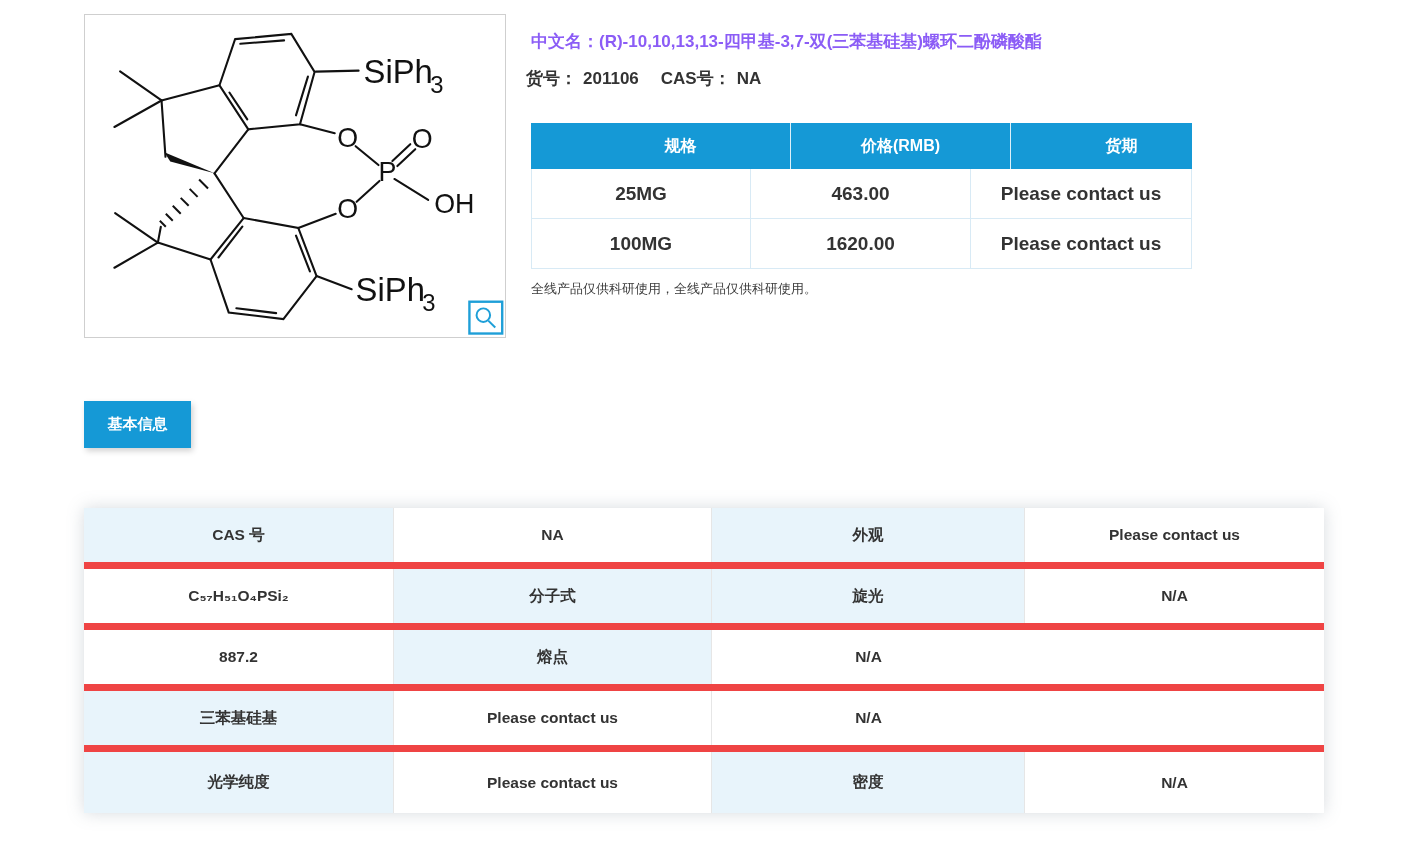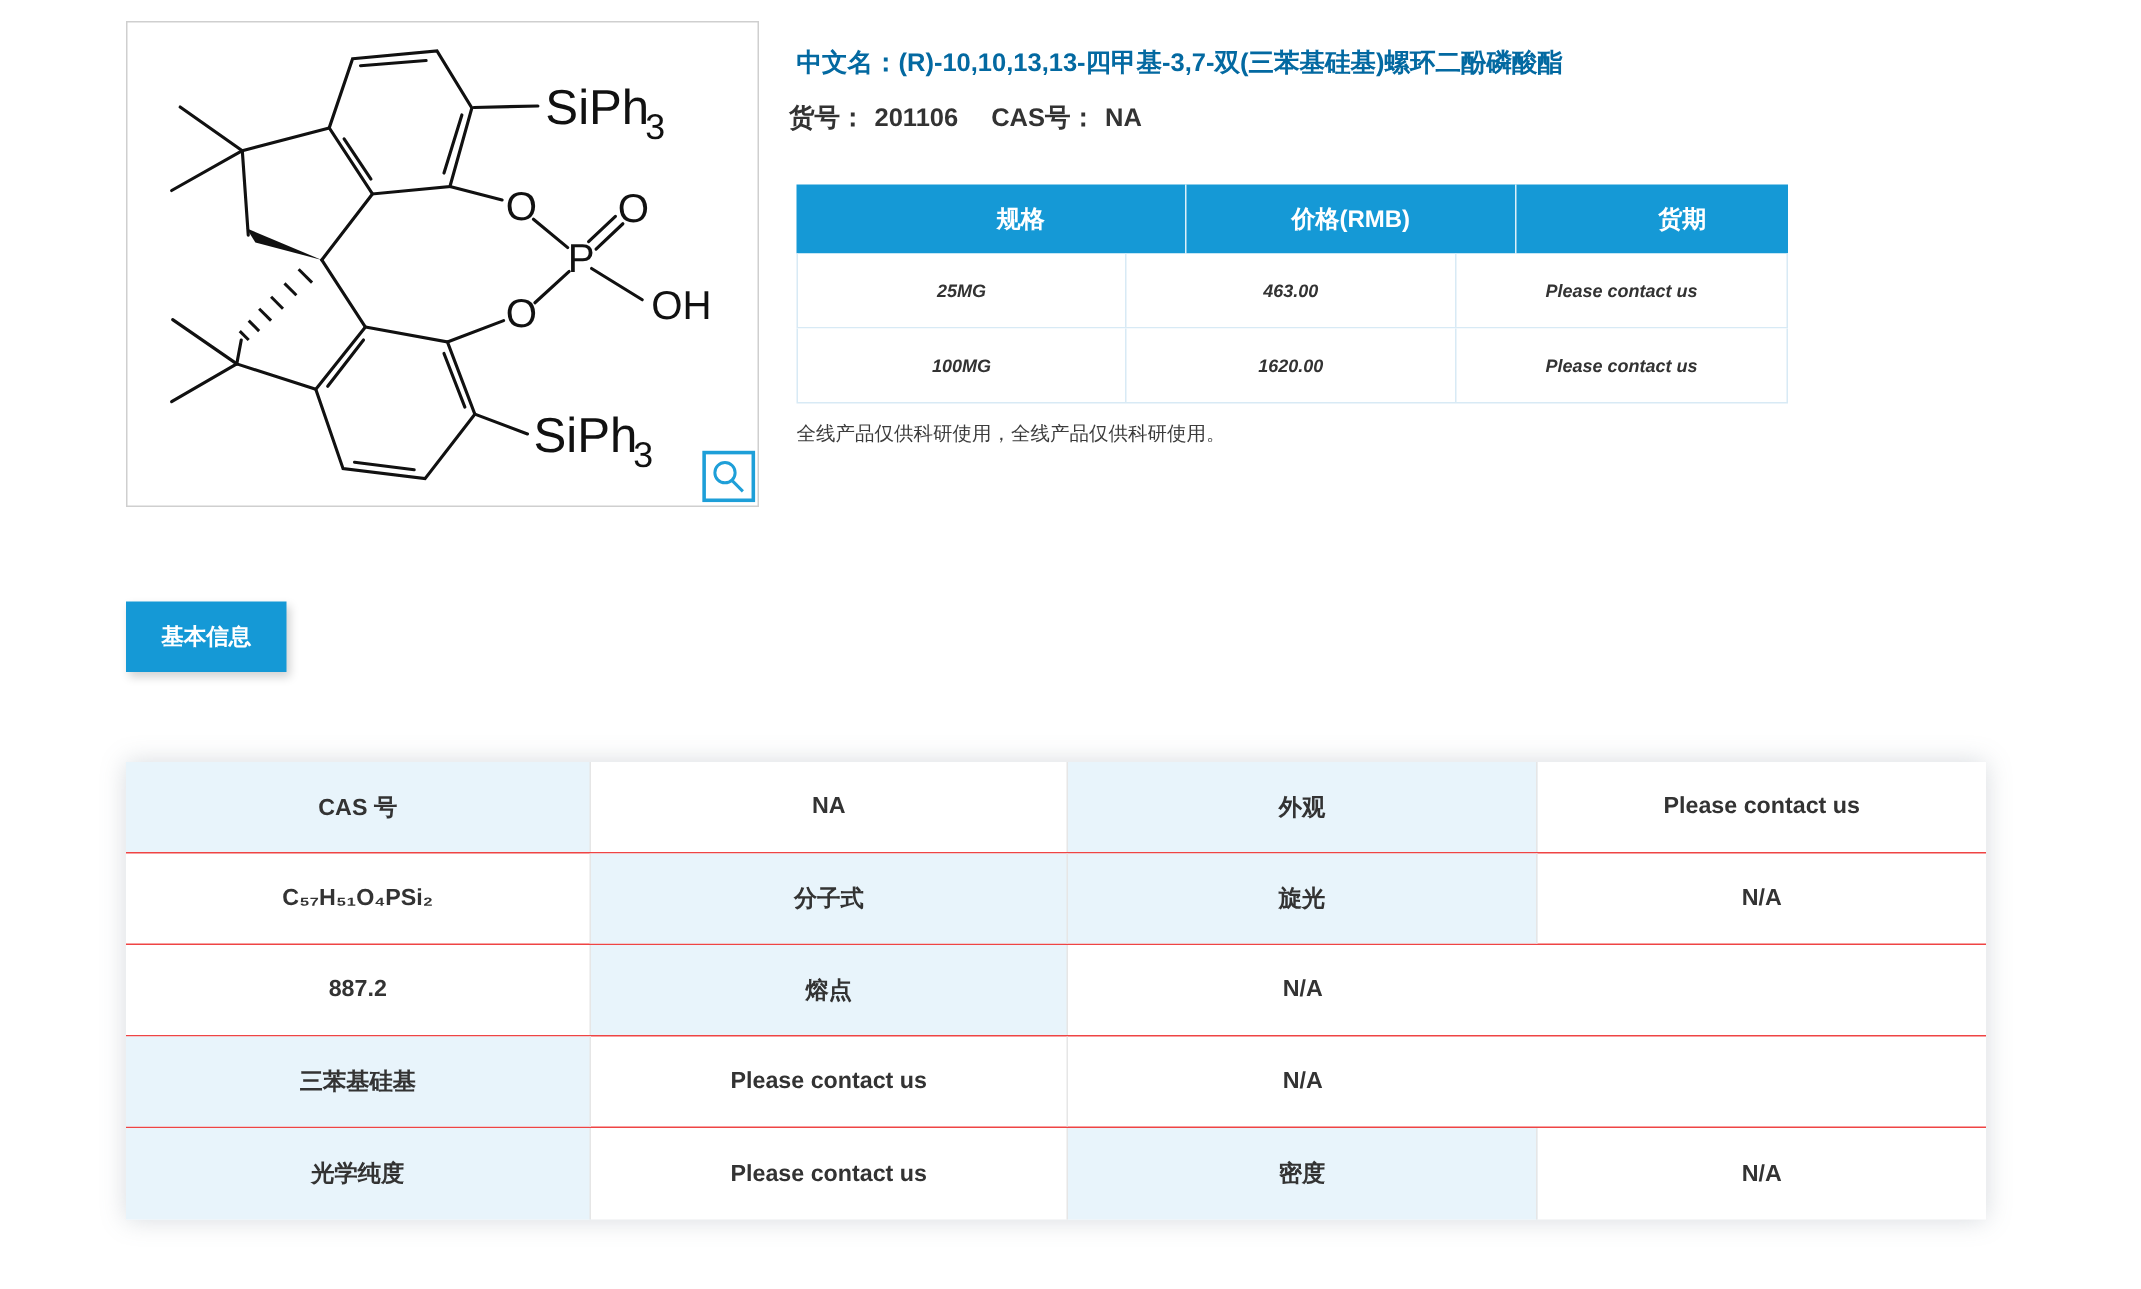--- a/index.html
+++ b/index.html
@@ -6,48 +6,48 @@
   html,body { width:1427px; height:859px; background:#fff; overflow:hidden;
               font-family:"Liberation Sans","DejaVu Sans",sans-serif; color:#333; }
   .abs { position:absolute; }
 
   
   .structure-box { left:84px; top:14px; width:422px; height:324px;
                    border:1px solid #cfcfcf; background:#fff; }
   .structure-box svg { display:block; width:100%; height:100%; }
 
   
-  .product-name { left:531px; top:30px; font-size:17px; font-weight:600; color:#0369a1; }
+  .product-name { left:531px; top:30px; font-size:17px; font-weight:600; color:#8b5cf6; }
   .sku-line     { left:526px; top:67px; font-size:17px; font-weight:600; color:#333; }
   .sku-line span { margin-right:6px; }
   .sku-line .gap { margin-right:22px; }
 
   
   .price-table { left:531px; top:123px; width:661px; }
   .pt-row { display:grid; grid-template-columns:220px 220px 221px; }
   .pt-head { background:#1599d6; color:#fff; height:46px;padding-left:40px; }
   .pt-head .cell { border-right:1px solid rgba(255,255,255,.85); font-weight:700; font-size:16px; }
   .pt-head .cell:last-child { border-right:none; }
   .pt-body { height:50px; background:#fff; border-bottom:1px solid #d8eaf5; }
-  .pt-body .cell { border-right:1px solid #d8eaf5; font-size:12px; font-weight:600;font-style:italic; }
+  .pt-body .cell { border-right:1px solid #d8eaf5; font-size:19px; font-weight:600; }
   .pt-body .cell:first-child { border-left:1px solid #d8eaf5; }
   .cell { display:flex; align-items:center; justify-content:center; }
   .price-note { left:531px; top:280px; font-size:13px; color:#3c3c3c; }
 
   
   .tab-basic { left:84px; top:401px; width:107px; height:47px; background:#1599d6;
                color:#fff; font-size:15px; font-weight:600; display:flex;
                align-items:center; justify-content:center; cursor:pointer;
                box-shadow:2px 3px 6px rgba(0,0,0,.18); }
 
   
   .info-table { left:84px; top:508px; width:1240px; background:#fff;
                 box-shadow:0 0 16px rgba(110,125,140,.28); }
   .it-row { display:grid; grid-template-columns:310px 318px 313px 299px;
-            height:61px; border-bottom:1px solid #ef4444; }
+            height:61px; border-bottom:7px solid #ef4444; }
   .it-row:last-child { border-bottom:none; }
   .it-cell { display:flex; align-items:center; justify-content:center;
              font-size:15.5px; font-weight:600; border-right:1px solid #e6e6e6; }
   .it-cell:last-child { border-right:none; }
   .it-label { background:#e8f4fb; font-weight:700; }
 </style>
 </head>
 <body>
 
 <div class="abs structure-box">

